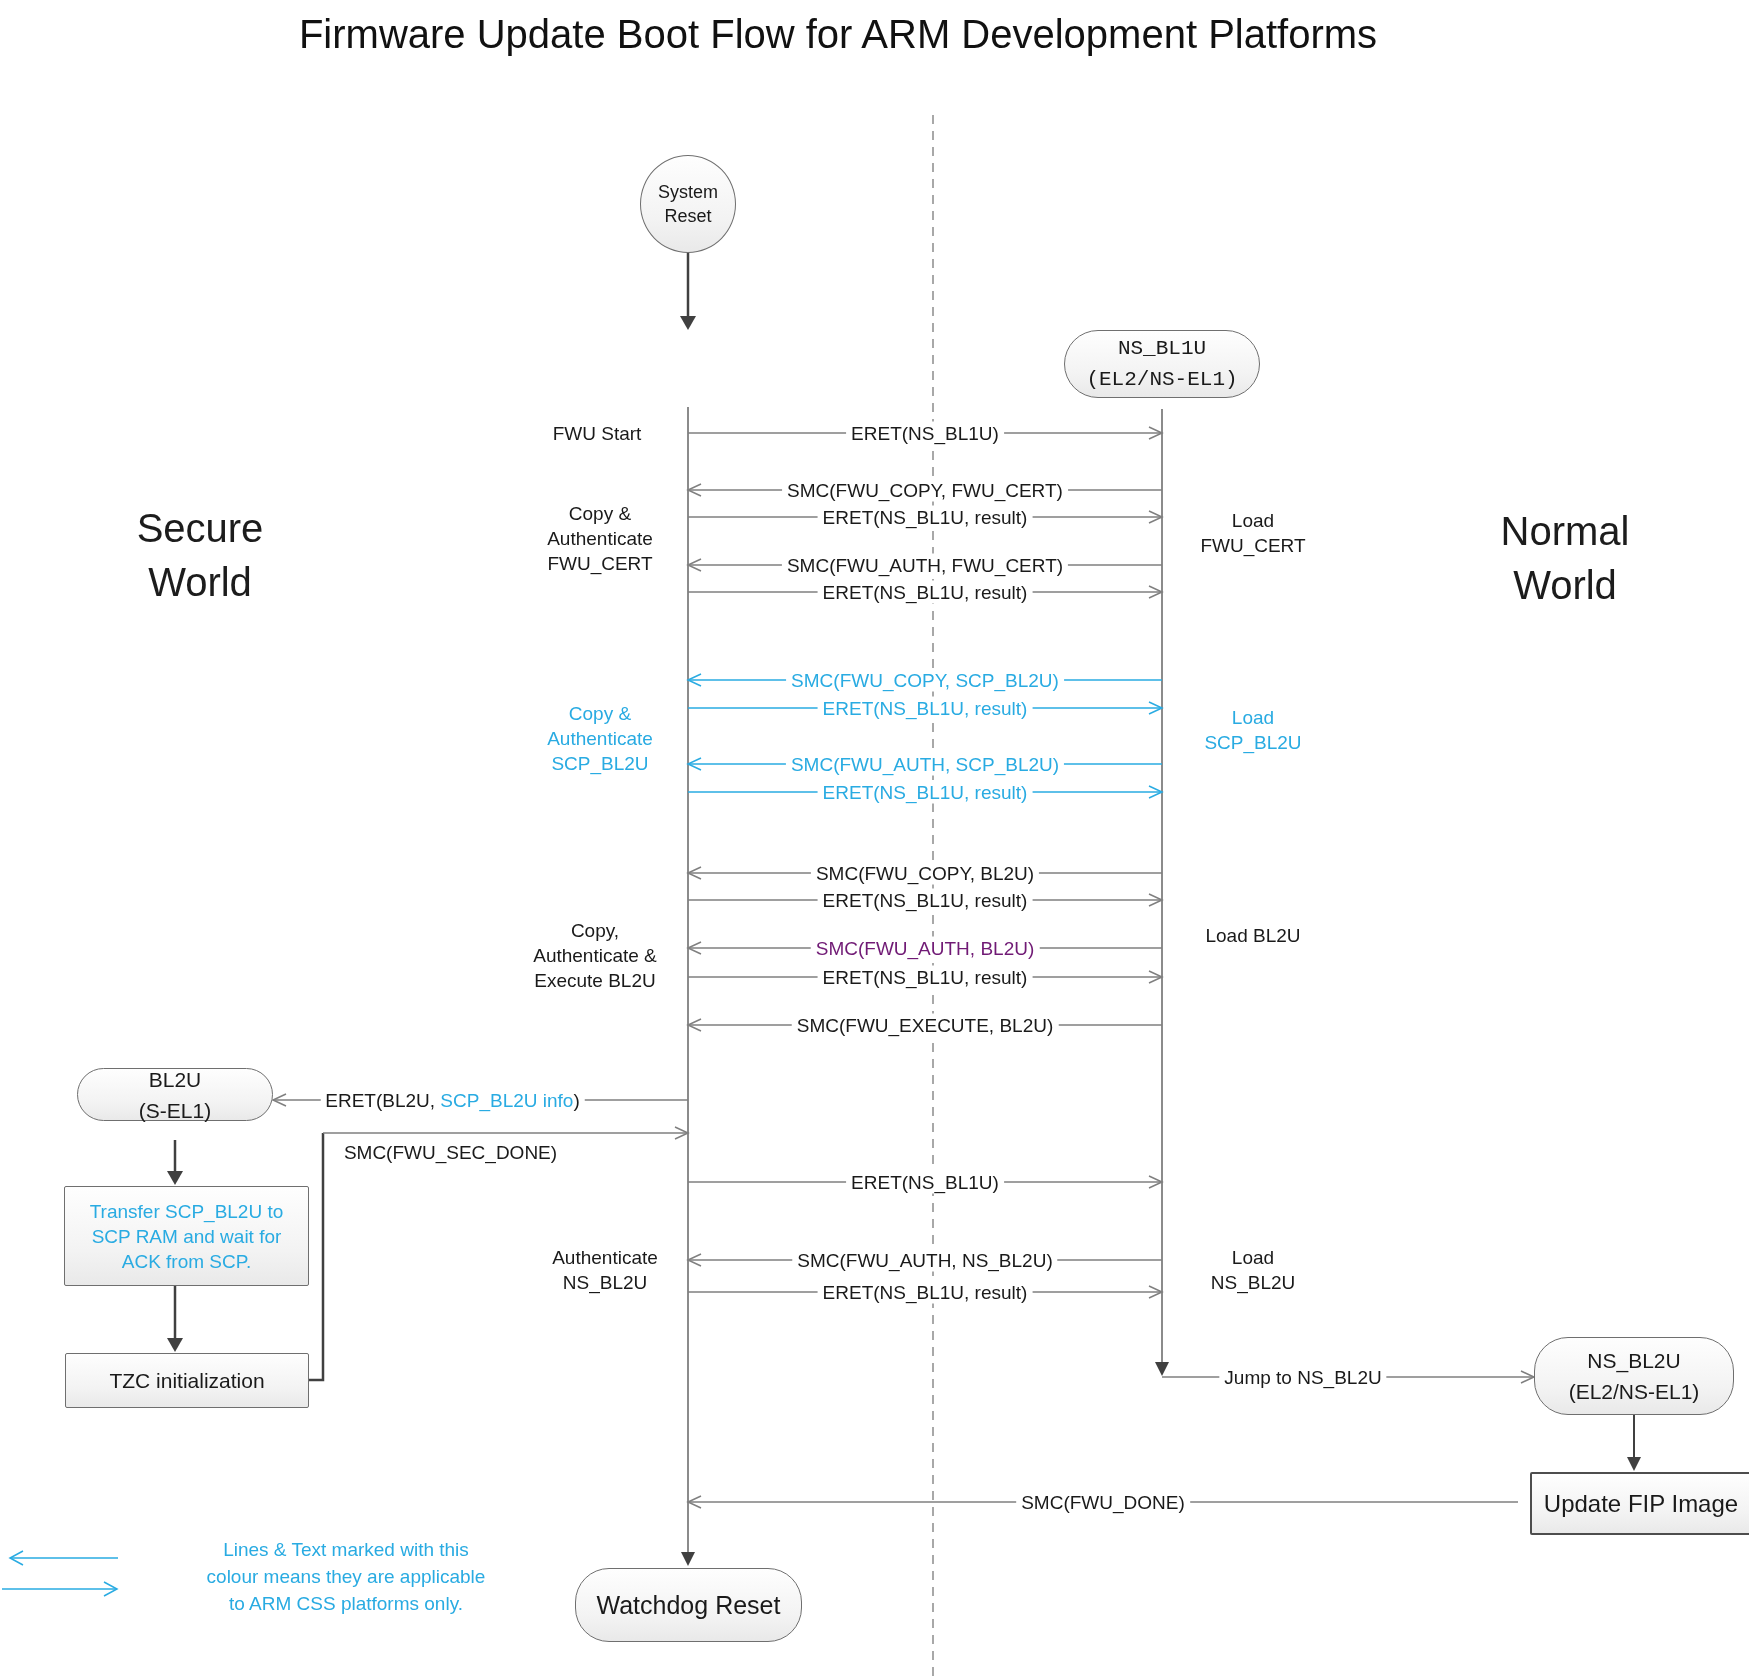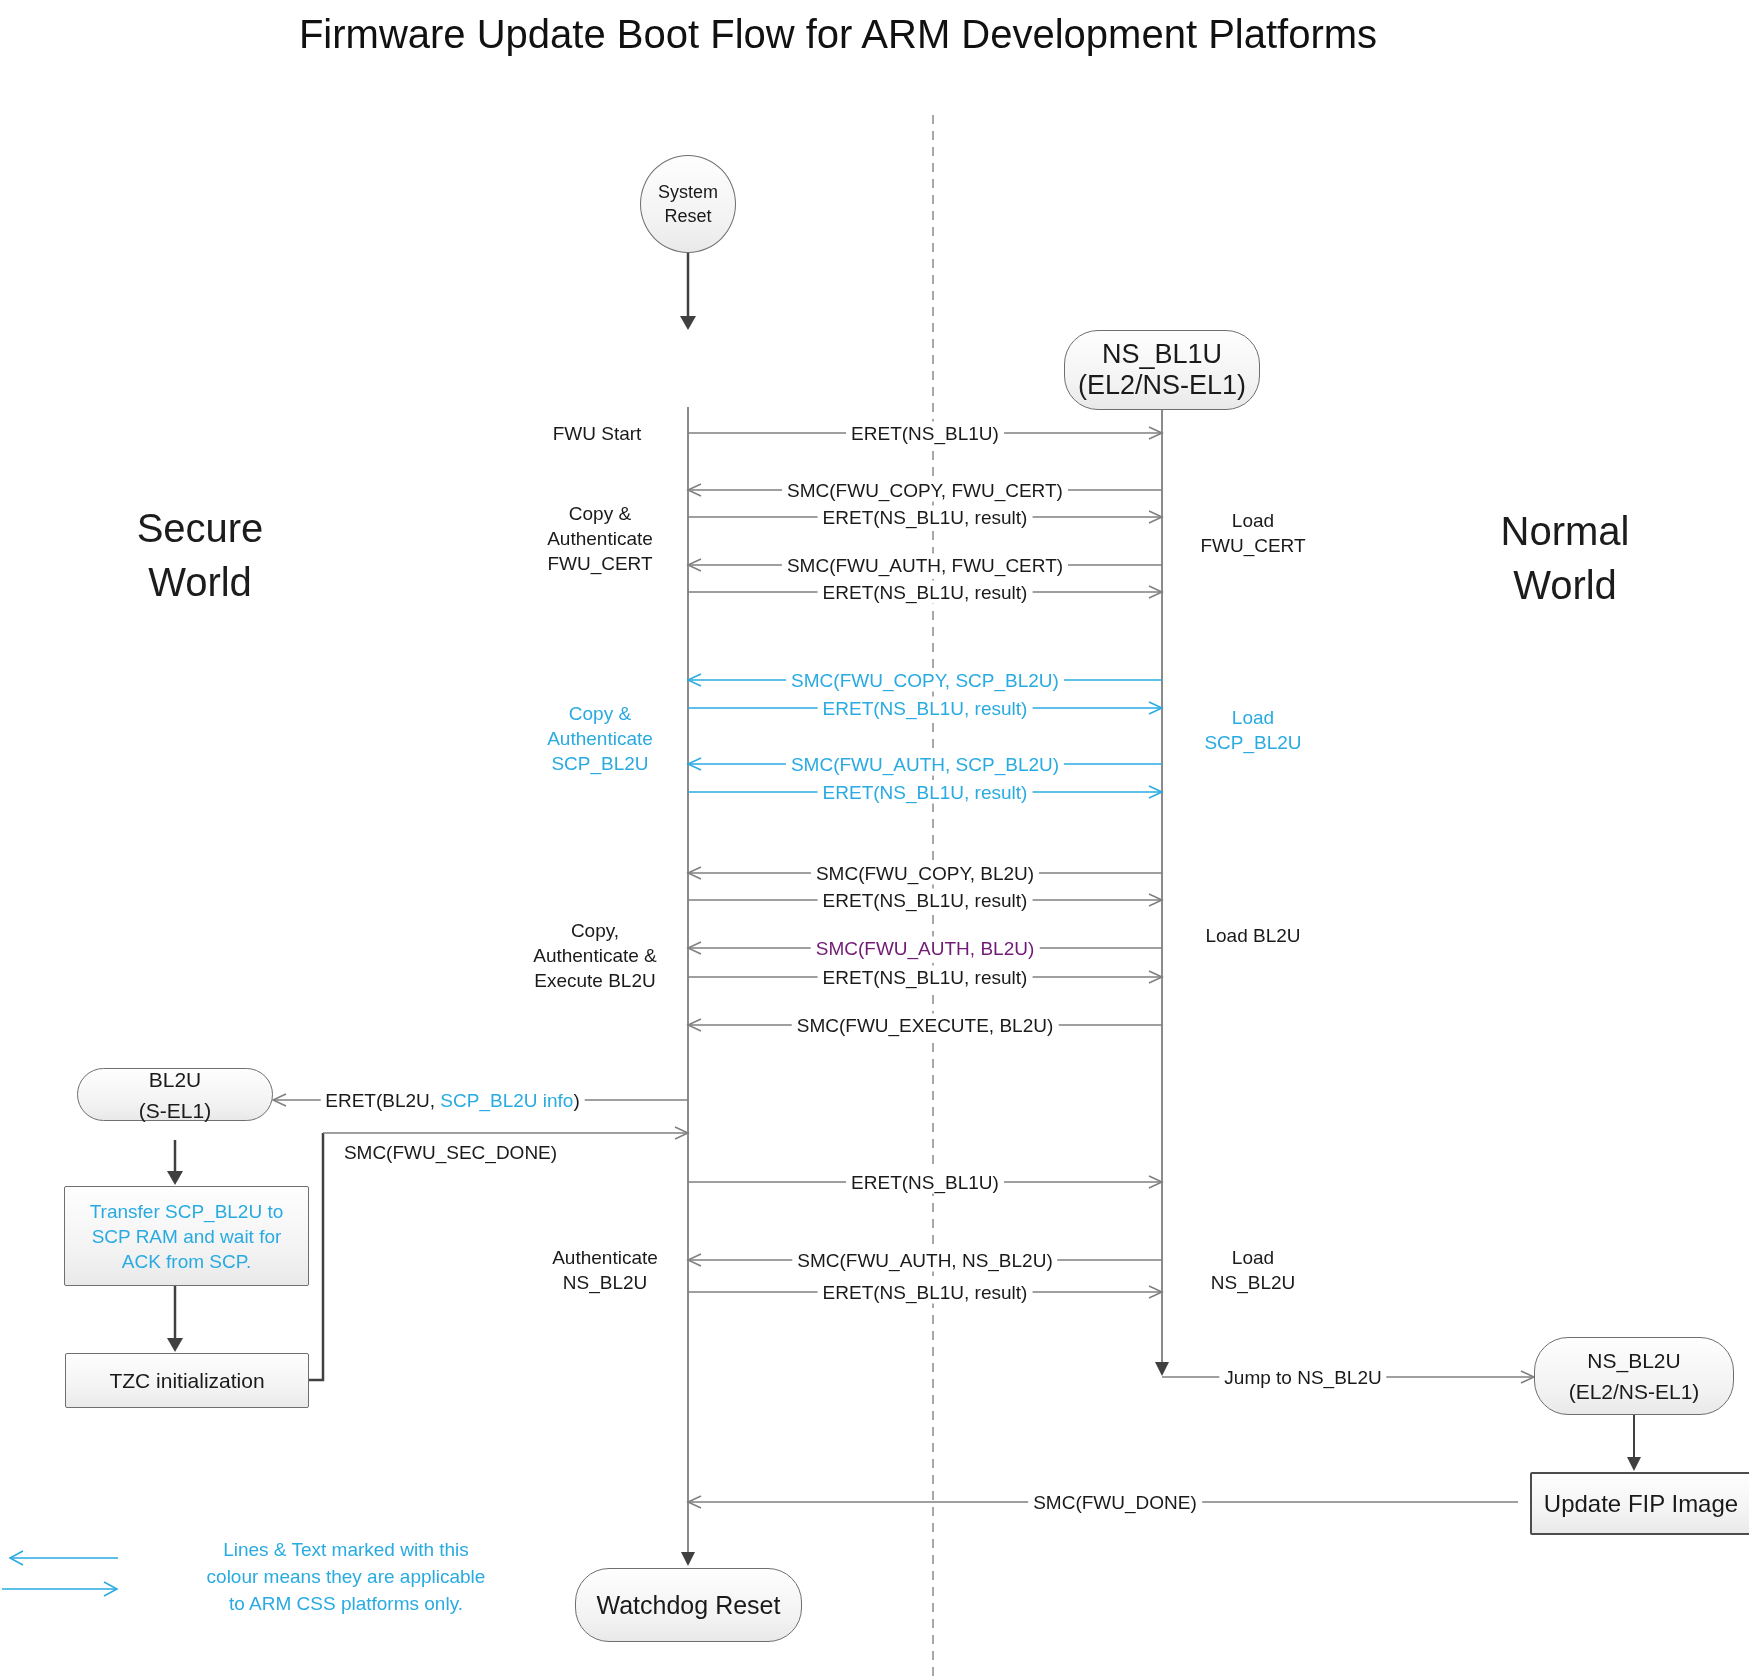--- a/index.html
+++ b/index.html
@@ -113,21 +113,21 @@
       <div class="ln">Normal</div>
       <div class="ln">World</div>
     </div>
 
   <div class="node ellipse" style="left:640px;top:155px;width:96px;height:98px;">
       <div class="ln">System</div>
       <div class="ln">Reset</div>
     </div>
 
 
-  <div class="node capsule" style="left:1064px;top:330px;width:196px;height:80px;font-size:27px;line-height:31px;">
+  <div class="node capsule" style="left:1064px;top:330px;width:196px;height:68px;font-size:21px;line-height:31px;font-family:Liberation Mono, monospace;">
       <div class="ln">NS_BL1U</div>
       <div class="ln">(EL2/NS-EL1)</div>
     </div>
 
   <div class="node capsule" style="left:77px;top:1068px;width:196px;height:53px;font-size:21px;line-height:31px;">
       <div class="ln">BL2U</div>
       <div class="ln">(S-EL1)</div>
     </div>
 
   <div class="node capsule" style="left:1534px;top:1337px;width:200px;height:78px;font-size:21px;line-height:31px;">
@@ -173,21 +173,21 @@
       <div class="msg-label" style="left: 925px; top: 900px; color: rgb(26, 26, 26);"><span>ERET(NS_BL1U, result)</span></div>
       <div class="msg-label" style="left: 925px; top: 948px; color: #701a75;"><span>SMC(FWU_AUTH, BL2U)</span></div>
       <div class="msg-label" style="left: 925px; top: 977px; color: rgb(26, 26, 26);"><span>ERET(NS_BL1U, result)</span></div>
       <div class="msg-label" style="left: 925px; top: 1025px; color: rgb(26, 26, 26);"><span>SMC(FWU_EXECUTE, BL2U)</span></div>
       <div class="msg-label" style="left: 452.5px; top: 1100px; color: rgb(26, 26, 26);"><span>ERET(BL2U, </span><span style="color: rgb(41, 171, 226);">SCP_BL2U info</span><span>)</span></div>
       <div class="msg-label" style="left: 450.5px; top: 1133px; color: rgb(26, 26, 26); margin-top: 19px;"><span>SMC(FWU_SEC_DONE)</span></div>
       <div class="msg-label" style="left: 925px; top: 1182px; color: rgb(26, 26, 26);"><span>ERET(NS_BL1U)</span></div>
       <div class="msg-label" style="left: 925px; top: 1260px; color: rgb(26, 26, 26);"><span>SMC(FWU_AUTH, NS_BL2U)</span></div>
       <div class="msg-label" style="left: 925px; top: 1292px; color: rgb(26, 26, 26);"><span>ERET(NS_BL1U, result)</span></div>
       <div class="msg-label" style="left: 1303px; top: 1377px; color: rgb(26, 26, 26);"><span>Jump to NS_BL2U</span></div>
-      <div class="msg-label" style="left: 1103px; top: 1502px; color: rgb(26, 26, 26); margin-left: 12px;"><span>SMC(FWU_DONE)</span></div>
+      <div class="msg-label" style="left: 1103px; top: 1502px; color: rgb(26, 26, 26);"><span>SMC(FWU_DONE)</span></div>
       <div class="side-label" style="left: 597px; top: 433px;">
         <div>FWU Start</div>
       </div>
       <div class="side-label" style="left: 600px; top: 538px;">
         <div>Copy &amp;</div>
         <div>Authenticate</div>
         <div>FWU_CERT</div>
       </div>
       <div class="side-label" style="left: 600px; top: 738px; color: rgb(41, 171, 226);">
         <div>Copy &amp;</div>

